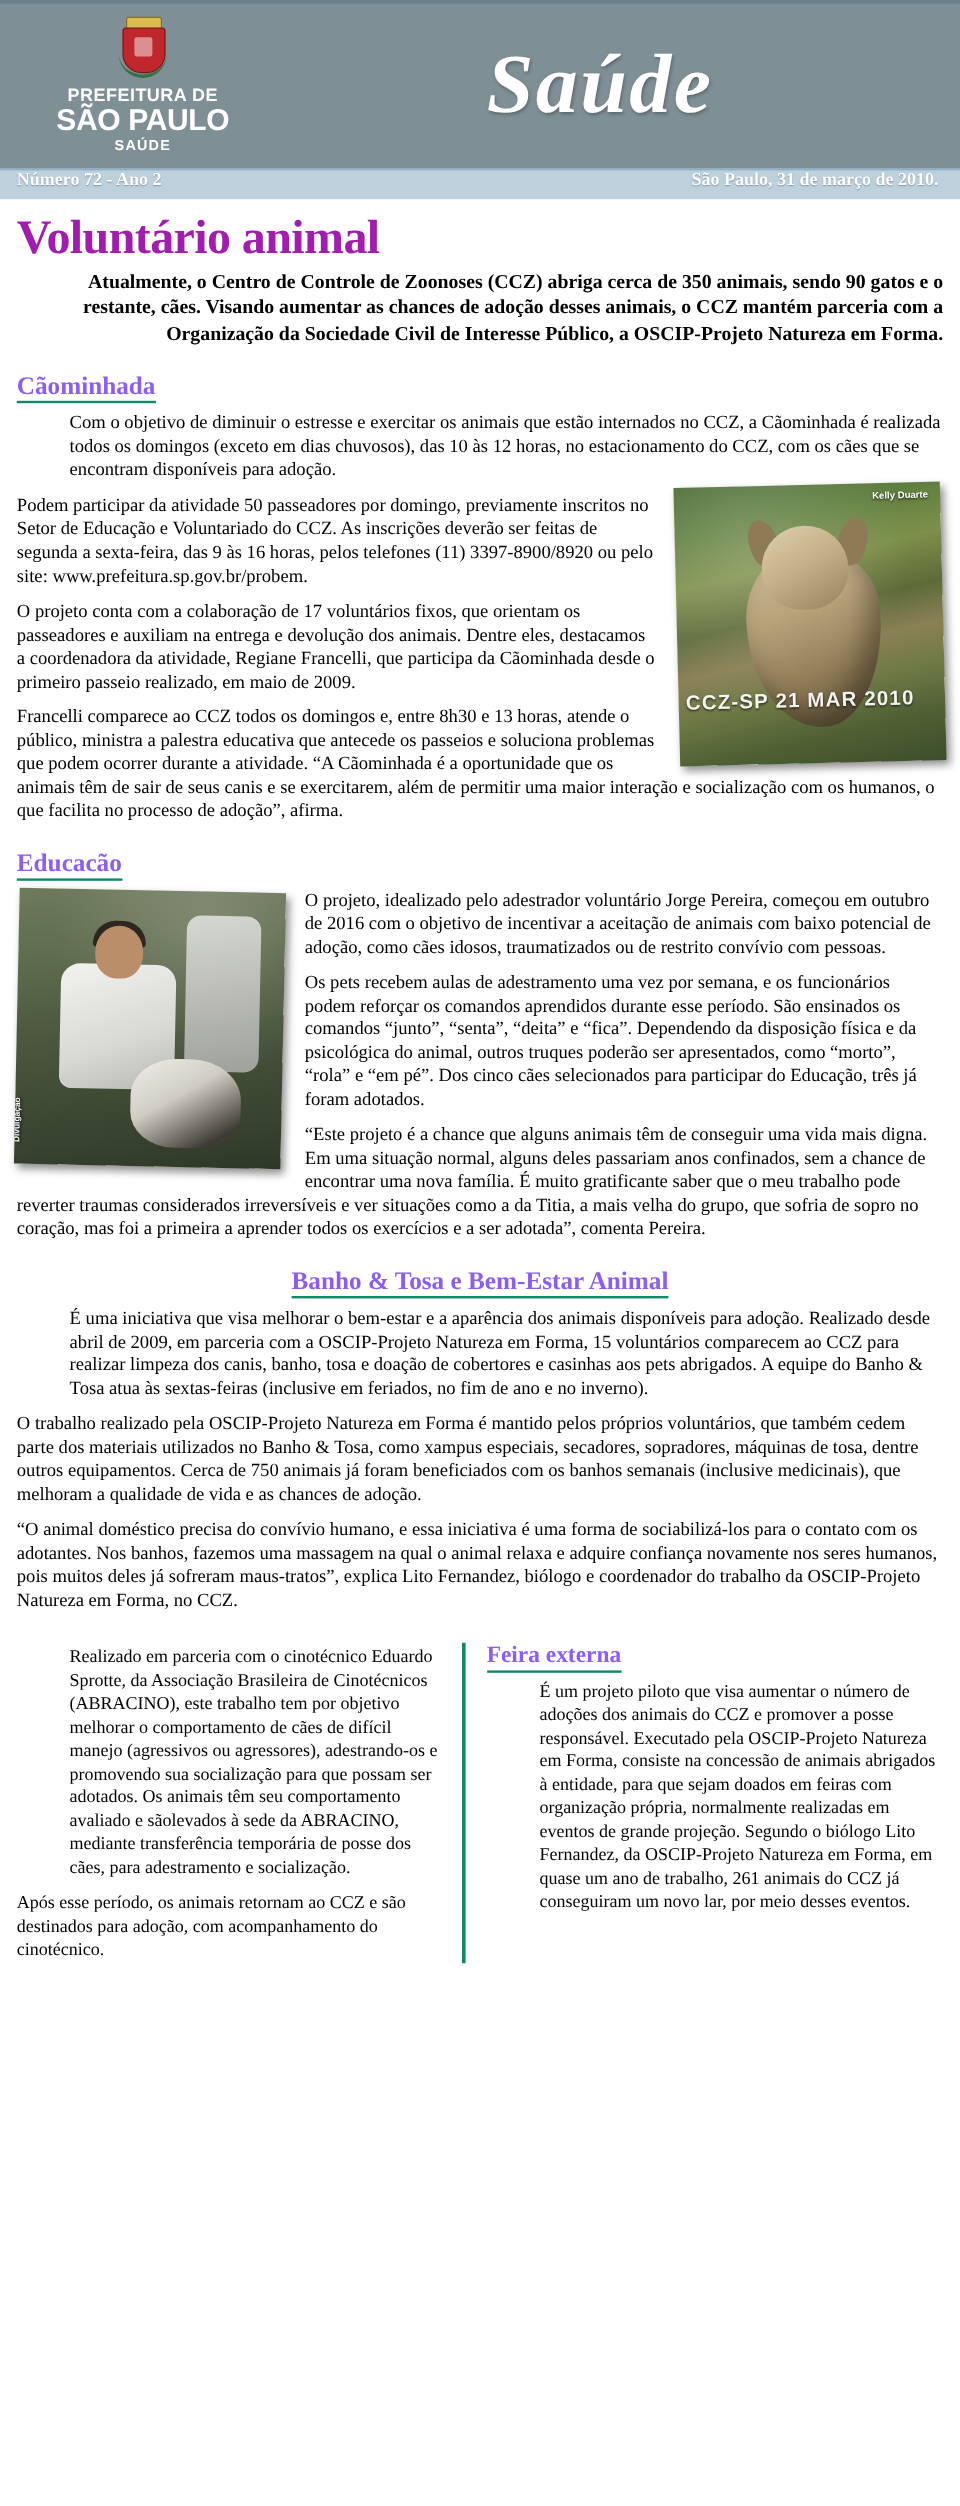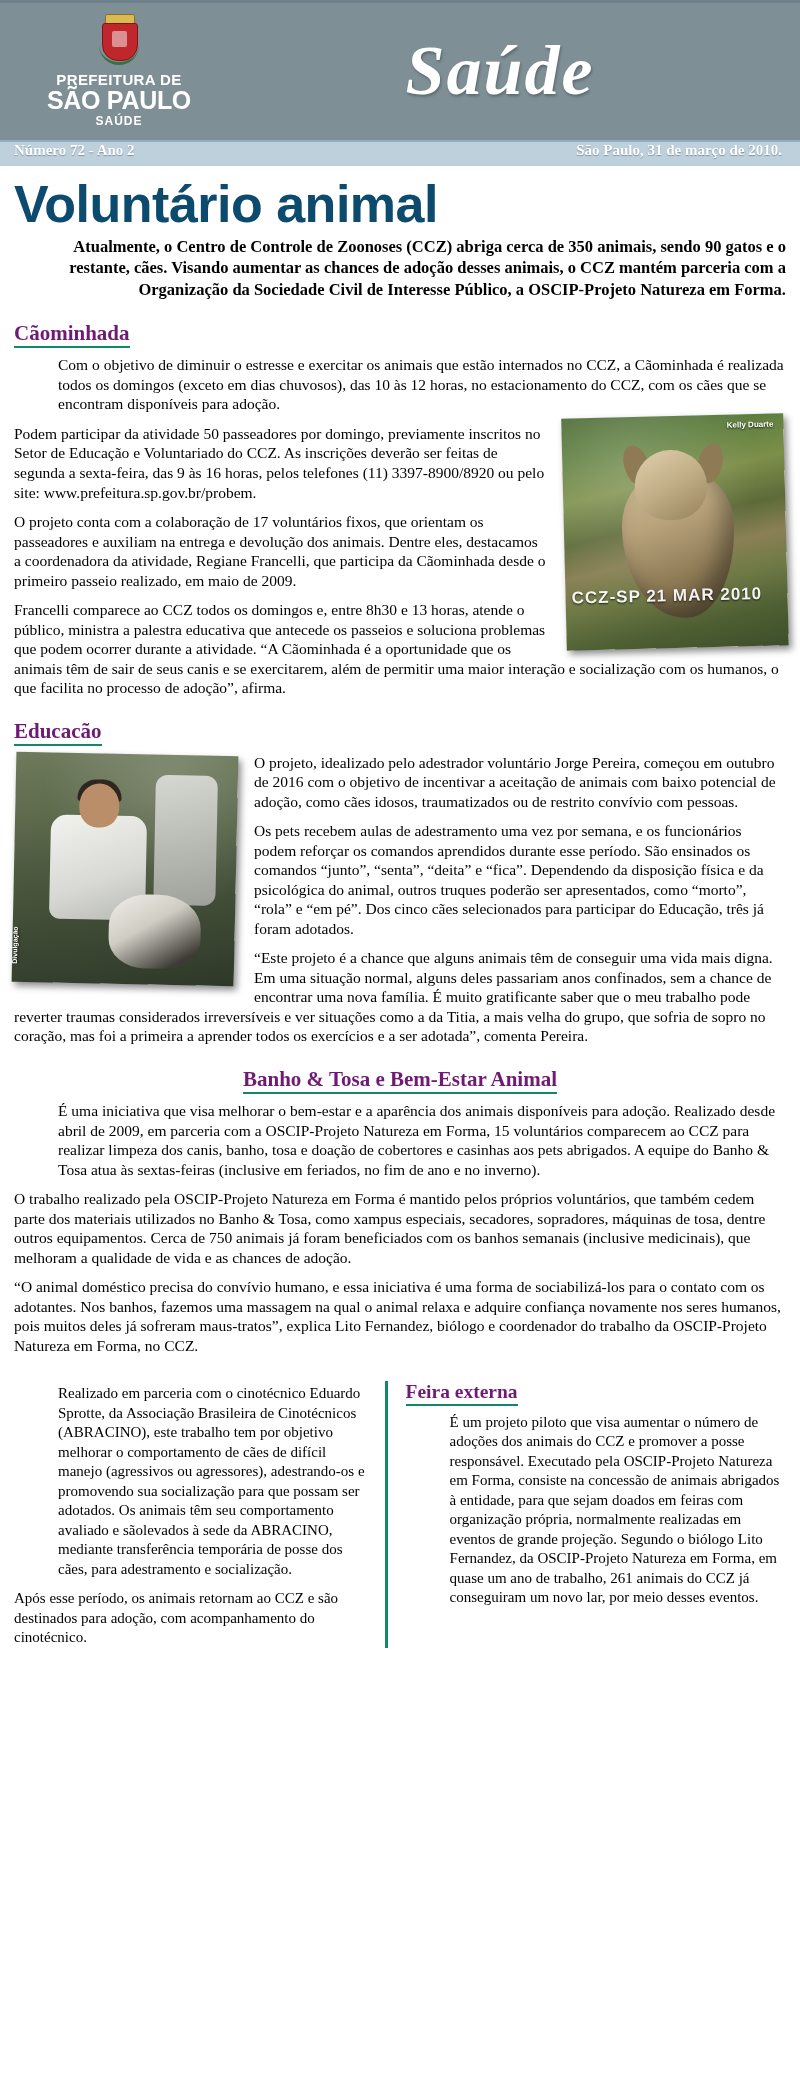--- a/index.html
+++ b/index.html
@@ -135,39 +135,39 @@
     font-size: 15px;
     font-weight: bold;
     text-shadow: 0 1px 1px rgba(120,140,155,.9);
   }
 
   
   .content {
     padding: 6px 14px 14px 14px;
   }
   h1.headline {
-    font-family: Liberation Sans, sans-serif;
-    color: #0c4a6e;
-    font-size: 52px;
+    font-family: Liberation Serif, serif;
+    color: #a21caf;
+    font-size: 40px;
     font-weight: bold;
     margin: 6px 0 2px 0;
     letter-spacing: -.5px;
     line-height: 1;
   }
   .lede {
     font-weight: bold;
     font-size: 16.5px;
     line-height: 1.30;
     margin: 6px 0 0 24px;
     text-align: right;
   }
   .lede + .lede { margin-top: 14px; }
 
   h2.sec {
-    color: #701a75;
+    color: #8b5cf6;
     font-size: 21px;
     font-weight: bold;
     margin: 22px 0 4px 0;
     display: inline-block;
     border-bottom: 2px solid #12876a;
     padding-bottom: 1px;
     line-height: 1.1;
   }
   .sec-wrap-center { text-align: center; }
   .sec-wrap-right { text-align: left; }

